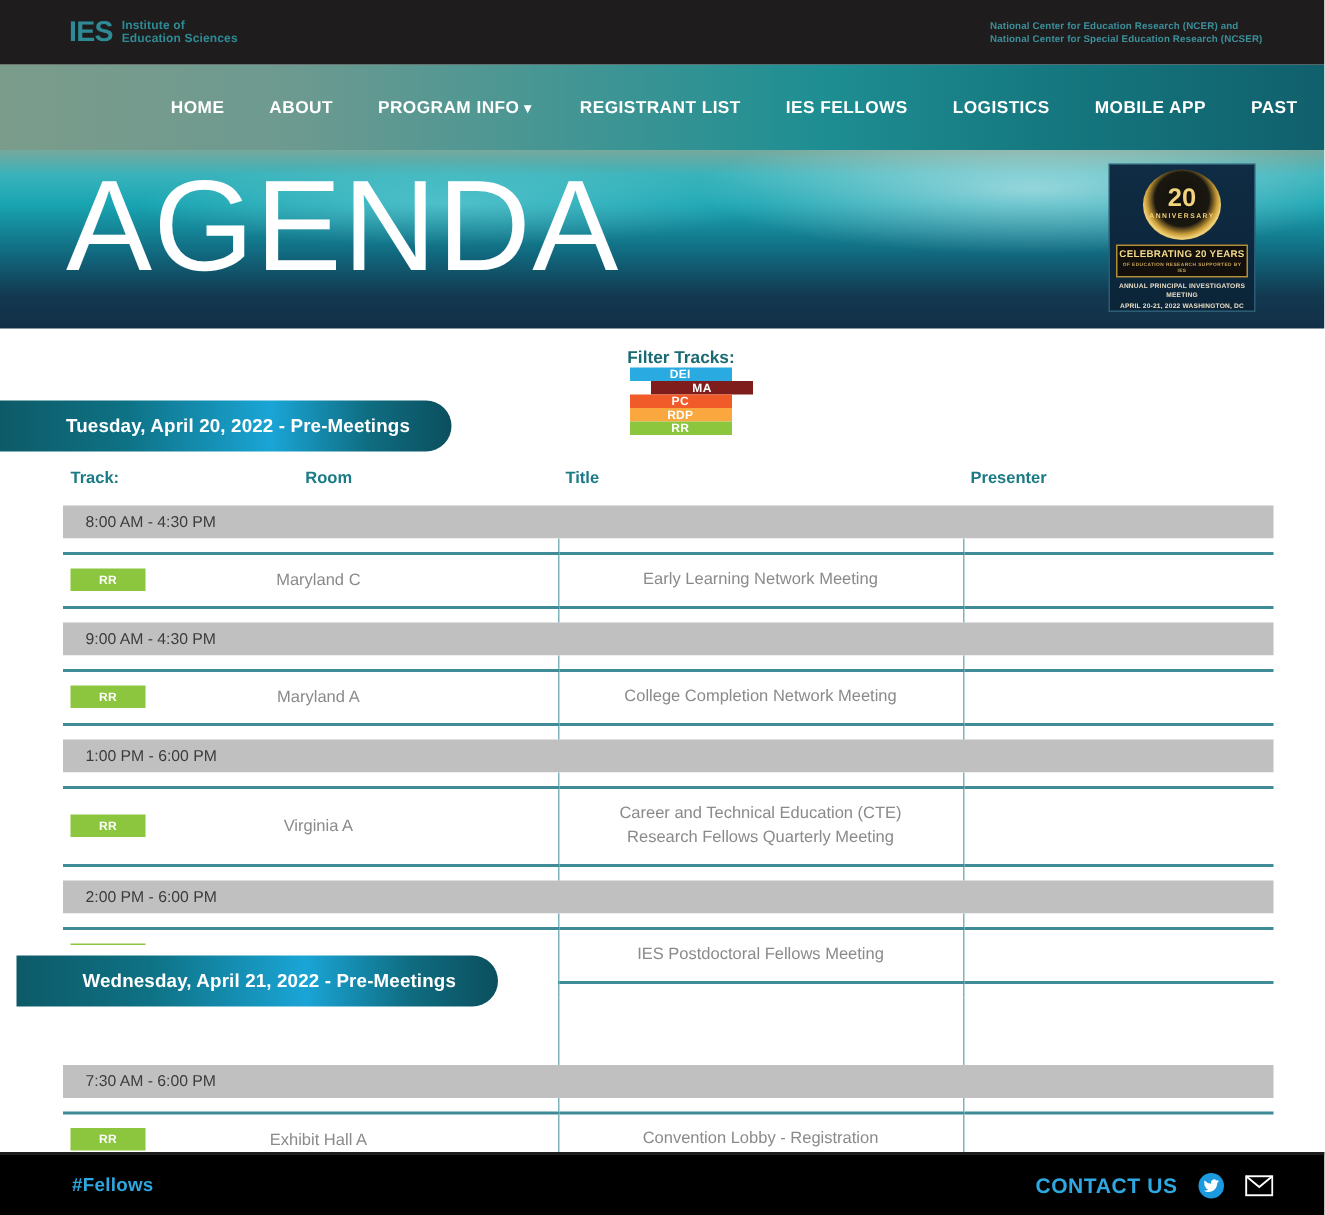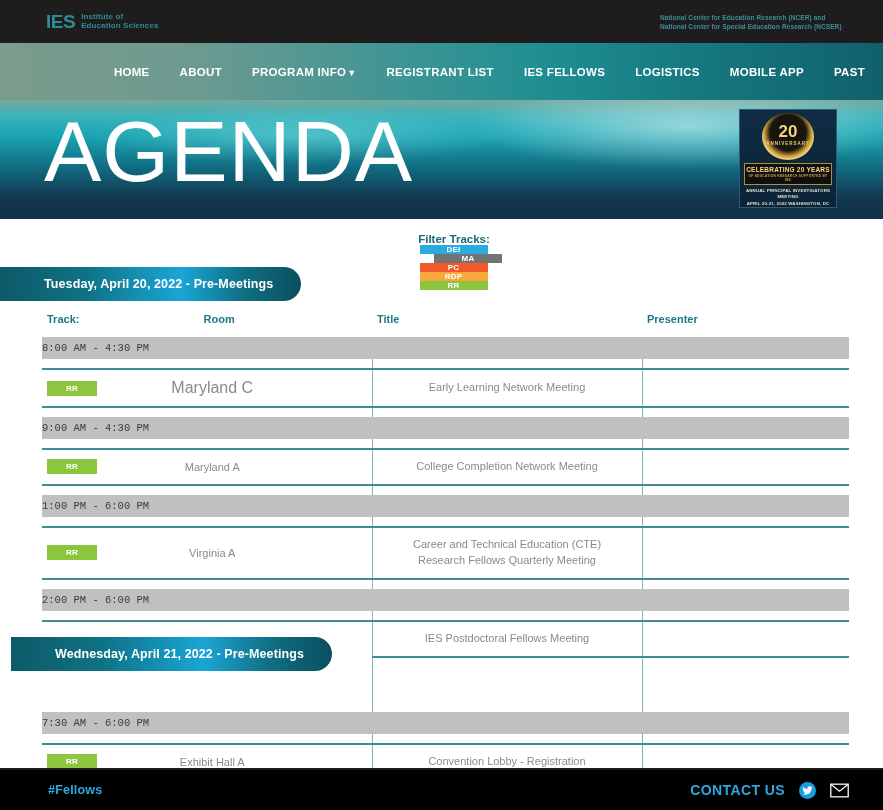--- a/index.html
+++ b/index.html
@@ -144,23 +144,22 @@
   table.agenda-table col.c-title { width: 270px; }
   table.agenda-table col.c-pres  { width: 207px; }
 
   th.col-head {
     text-align: left; font-size: 11px; font-weight: bold;
     color: #1a7a86; padding: 12px 0 12px 5px;
     border: none; background: #ffffff;
   }
   tr.time-row td {
     background: #c0c0c0; color: #3b3b3b;
-    font-size: 10.5px; padding: 5px 0 5px 0;
+    font-size: 10.5px; padding: 5px 0 5px 15px;
     border: none;
-    font-family: Liberation Mono, monospace;
   }
   tr.spacer-row td { height: 10px; background: #ffffff; }
   tr.spacer-row td.v { border-left: 1px solid #7fb4bd; border-right: 1px solid #7fb4bd; }
 
   tr.session-row td {
     border-top: 2px solid #3f8c98;
     border-bottom: 2px solid #3f8c98;
     background: #ffffff;
     padding: 9px 0;
     vertical-align: middle;
@@ -253,21 +252,21 @@
         <div>APRIL 20-21, 2022   WASHINGTON, DC</div>
       </div>
     </div>
   </div>
 
   <div class="filter-row">
     <span class="filter-label">Filter Tracks:</span>
     <div class="track-pill" style="background: rgb(41, 171, 226);">
         <span>DEI</span>
       </div>
-    <div class="track-pill" style="background: #737373; margin-left: 29px;">
+    <div class="track-pill" style="background: #7f1d1d; margin-left: 29px;">
         <span>MA</span>
       </div>
     <div class="track-pill" style="background: rgb(241, 90, 41);">
         <span>PC</span>
       </div>
     <div class="track-pill" style="background: rgb(249, 167, 62);">
         <span>RDP</span>
       </div>
     <div class="track-pill" style="background: rgb(140, 198, 63);">
         <span>RR</span>
@@ -302,21 +301,21 @@
           </tr>
           <tr class="spacer-row">
             <td></td>
             <td class="v"></td>
             <td></td>
           </tr>
           <tr class="session-row">
             <td class="cell-track">
               <div style="display: flex; align-items: center;">
                 <span class="row-pill" style="background: rgb(140, 198, 63);">RR</span>
-                <span style="flex: 1 1 0%; text-align: center; font-size: 16px; color: rgb(138, 138, 138); padding-right: 44px;">Maryland C</span>
+                <span style="flex: 1 1 0%; text-align: center; font-size: 11px; color: rgb(138, 138, 138); padding-right: 44px;">Maryland C</span>
               </div>
             </td>
             <td class="cell-title">
               <div>Early Learning Network Meeting</div>
             </td>
             <td class="cell-pres"></td>
           </tr>
           <tr class="spacer-row">
             <td></td>
             <td class="v"></td>

